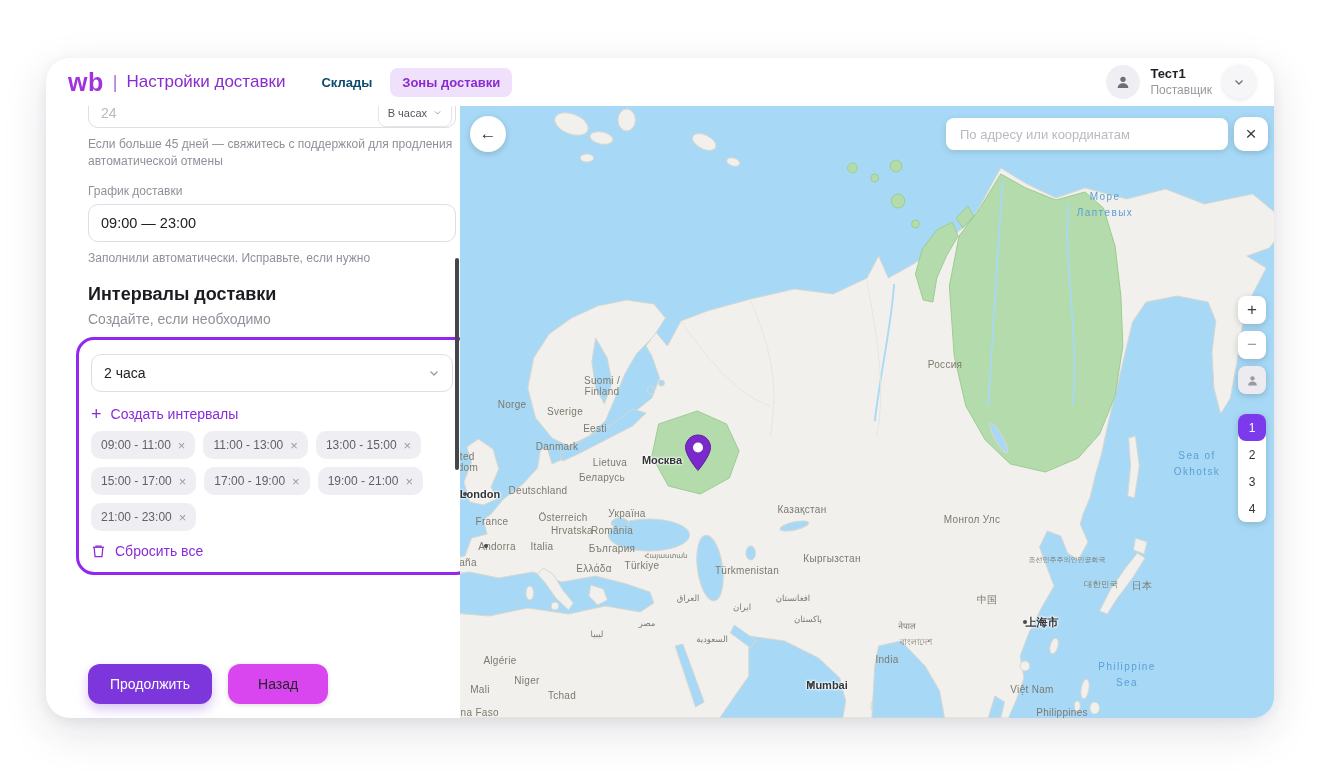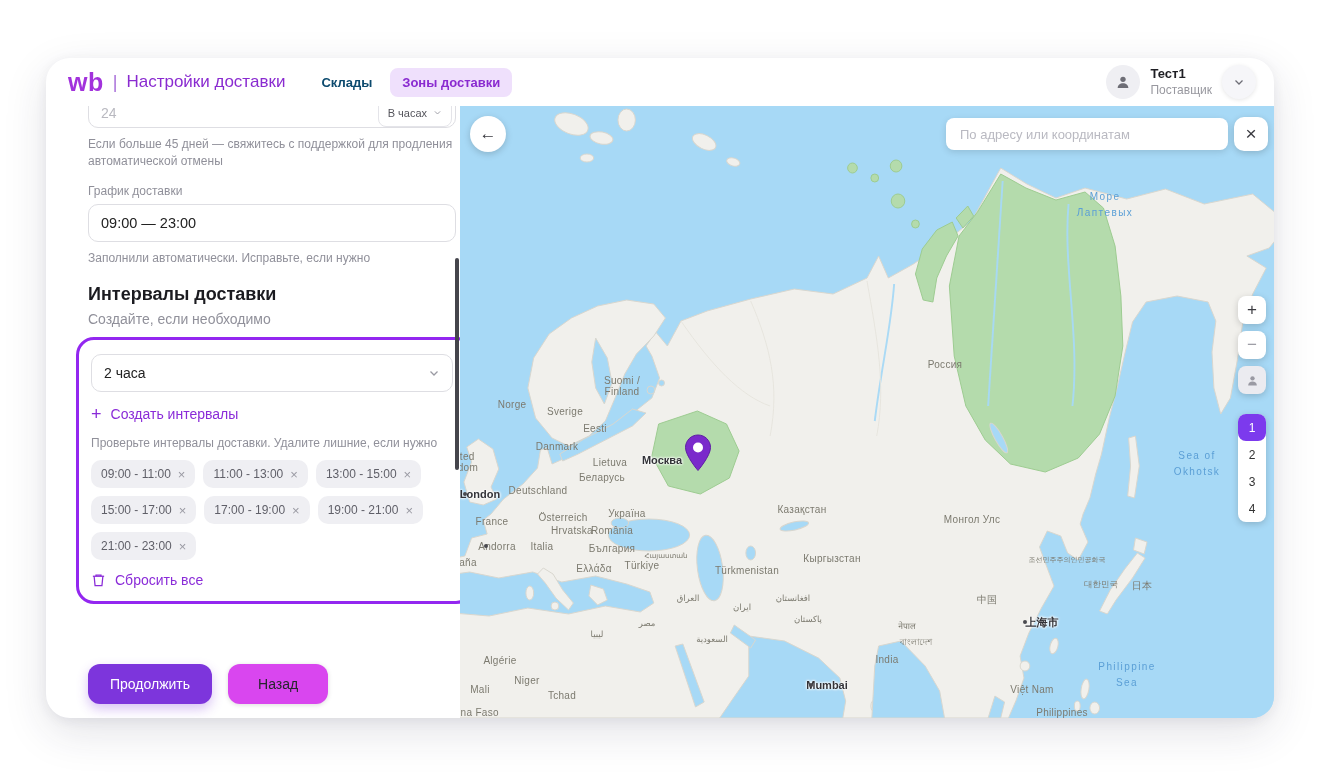--- a/index.html
+++ b/index.html
@@ -138,21 +138,20 @@
       <div class="sel">
         <span>2 часа</span>
         <svg width="12" height="12" viewBox="0 0 24 24" fill="none" stroke="#9A9AA3" stroke-width="2.5">
             <polyline points="5 9 12 16 19 9"></polyline>
           </svg>
       </div>
       <div class="link">
         <span class="plus">+</span>
         <span>Создать интервалы</span>
       </div>
-      <div class="hint" style="margin-top:12px;">Проверьте интервалы доставки. Удалите лишние, если нужно</div>
       <div class="chips">
           <div class="chip">
             <span>09:00 - 11:00</span>
             <span class="chip-x">×</span>
           </div>
           <div class="chip">
             <span>11:00 - 13:00</span>
             <span class="chip-x">×</span>
           </div>
           <div class="chip">
@@ -271,21 +270,21 @@
     </svg>
 
     <div class="map-labels">
         <span class="ml-sea" style="left: 645px; top: 98px;">Море
 Лаптевых</span>
         <span class="ml-sea" style="left: 737px; top: 357px;">Sea of
 Okhotsk</span>
         <span class="ml-sea" style="left: 667px; top: 568px;">Philippine
 Sea</span>
         <span class="ml-country" style="left: 485px; top: 258px;">Россия</span>
-        <span class="ml-country" style="left: 142px; top: 280px; margin-left: 20px;">Suomi /
+        <span class="ml-country" style="left: 142px; top: 280px;">Suomi /
 Finland</span>
         <span class="ml-country" style="left: 52px; top: 298px;">Norge</span>
         <span class="ml-country" style="left: 105px; top: 305px;">Sverige</span>
         <span class="ml-country" style="left: 135px; top: 322px;">Eesti</span>
         <span class="ml-country" style="left: 97px; top: 340px;">Danmark</span>
         <span class="ml-country" style="left: 150px; top: 356px;">Lietuva</span>
         <span class="ml-country" style="left: 142px; top: 371px;">Беларусь</span>
         <span class="ml-country" style="left: 167px; top: 407px;">Україна</span>
         <span class="ml-country" style="left: 78px; top: 384px;">Deutschland</span>
         <span class="ml-country" style="left: 32px; top: 415px;">France</span>

